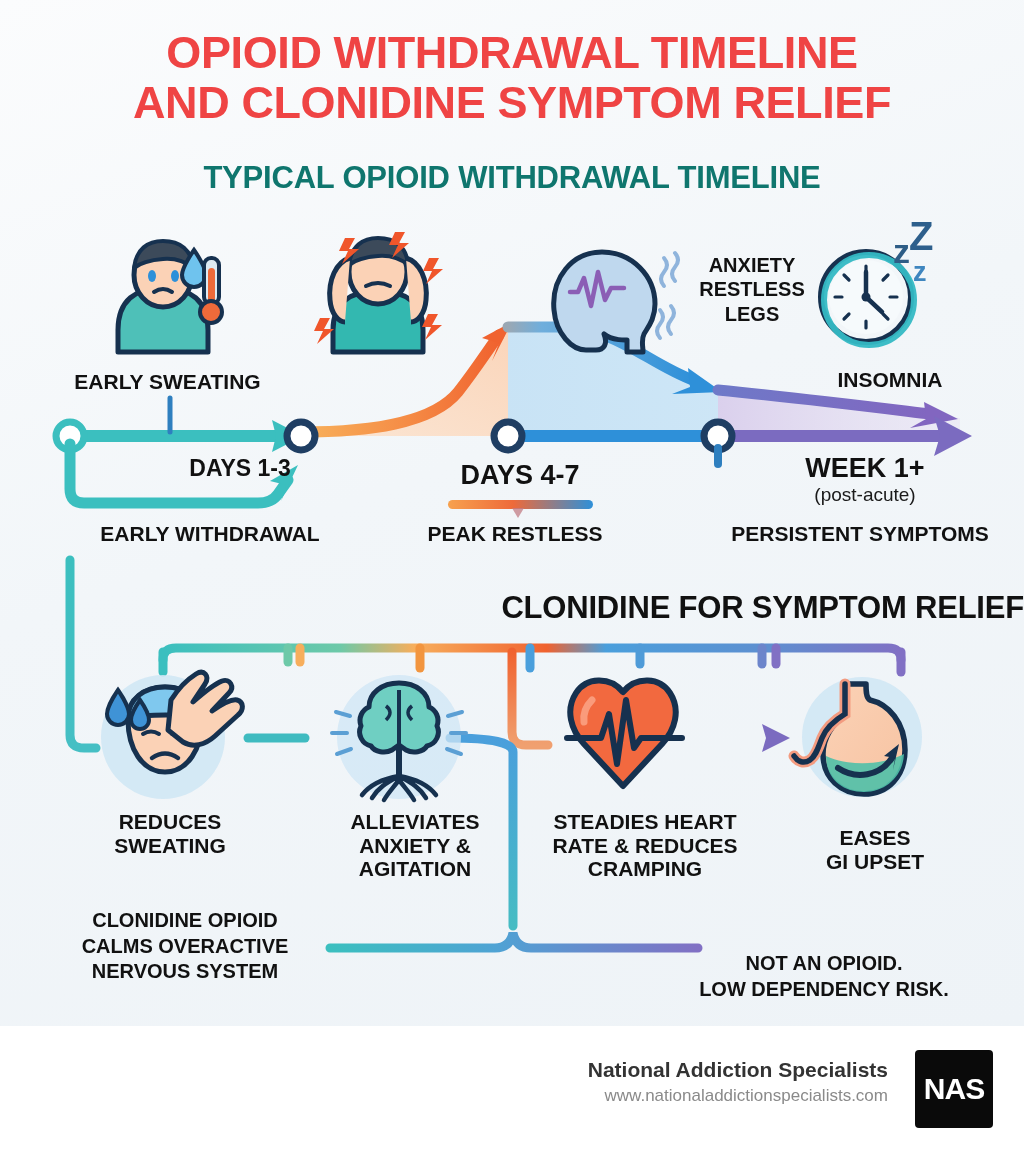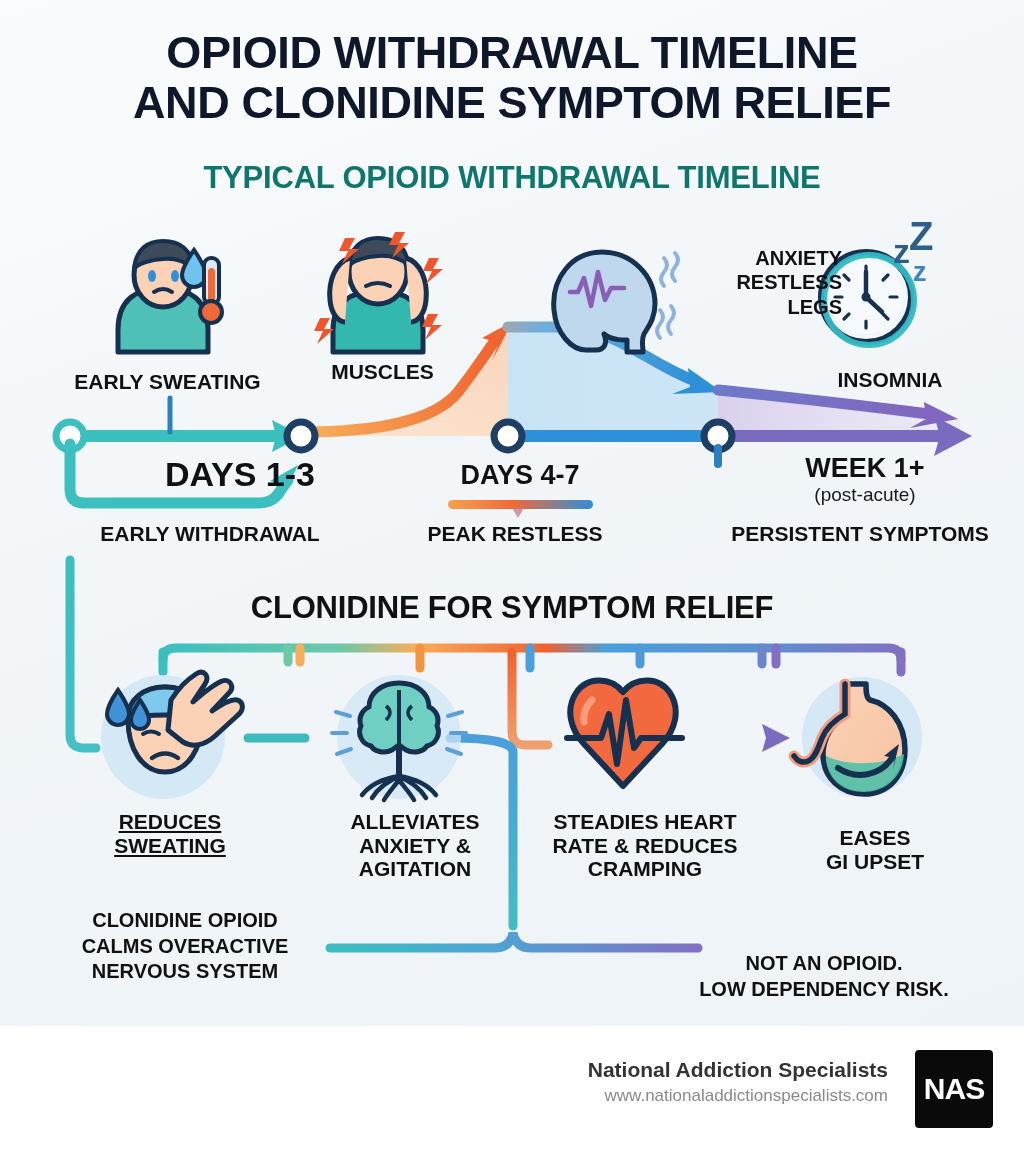--- a/index.html
+++ b/index.html
@@ -4,44 +4,44 @@
 <style>
   html,body{margin:0;padding:0;background:#fff;}
   body{font-family:"Liberation Sans",sans-serif;-webkit-font-smoothing:antialiased;}
   #page{position:relative;width:1024px;height:1154px;overflow:hidden;background:#ffffff;}
   #panel{position:absolute;left:0;top:0;width:1024px;height:1026px;
          background:linear-gradient(160deg,#fbfcfd 0%,#f2f6f9 45%,#eef3f7 100%);}
   .abs{position:absolute;}
   .ctr{text-align:center;}
 
   .title{left:0;top:28px;width:1024px;font-size:45px;font-weight:bold;letter-spacing:-0.4px;
-         color:#0f172a;line-height:1.12;}
+         color:#ef4444;line-height:1.12;}
   .subtitle{left:0;top:160px;width:1024px;font-size:31px;font-weight:bold;color:#0f766e;letter-spacing:-0.2px;}
 
   .cap{font-weight:bold;color:#111;line-height:1.13;}
 
   .svgroot{position:absolute;left:0;top:0;width:1024px;height:1026px;overflow:visible;}
 
   .lbl-early-sweating{left:0px;top:370px;width:335px;font-size:21px;}
   .lbl-muscles{left:255px;top:360px;width:255px;font-size:21px;}
-  .lbl-anx{left:662px;top:246px;width:180px;font-size:20px;text-align:right;line-height:1.22;}
+  .lbl-anx{left:662px;top:253px;width:180px;font-size:20px;text-align:center;line-height:1.22;}
   .lbl-insomnia{left:760px;top:368px;width:260px;font-size:21px;}
 
-  .d13{left:60px;top:455px;width:360px;font-size:34px;}
+  .d13{left:60px;top:455px;width:360px;font-size:23px;}
   .d47{left:330px;top:460px;width:380px;font-size:27px;}
   .w1{left:720px;top:455px;width:290px;font-size:27px;line-height:1.0;}
   .w1sub{left:720px;top:484px;width:290px;font-size:19px;font-weight:normal;color:#1a1a1a;}
 
   .ph1{left:0px;top:522px;width:420px;font-size:21px;}
   .ph2{left:325px;top:522px;width:380px;font-size:21px;}
   .ph3{left:700px;top:522px;width:320px;font-size:21px;}
 
-  .clonhead{left:0;top:590px;width:1024px;font-size:31px;font-weight:bold;color:#111;letter-spacing:-0.2px;}
-
-  .c1{left:35px;top:810px;width:270px;font-size:21px;text-decoration:underline;}
+  .clonhead{left:0;top:590px;width:1024px;font-size:31px;font-weight:bold;color:#111;letter-spacing:-0.2px;text-align:right;}
+
+  .c1{left:35px;top:810px;width:270px;font-size:21px;}
   .c2{left:290px;top:810px;width:250px;font-size:21px;}
   .c3{left:505px;top:810px;width:280px;font-size:21px;}
   .c4{left:760px;top:810px;width:230px;font-size:21px;margin-top:16px;}
 
   .b1{left:30px;top:908px;width:310px;font-size:20px;line-height:1.28;}
   .b2{left:664px;top:935px;width:320px;font-size:20px;line-height:1.28;margin-top:16px;}
 
   #footer{position:absolute;left:0;top:1026px;width:1024px;height:128px;background:#fff;}
   .brand{position:absolute;right:136px;top:1058px;width:460px;text-align:right;
          font-size:21px;font-weight:bold;color:#333;}
@@ -338,21 +338,20 @@
       <path d="M845,684 L845,714 C835,720 826,728 822,738 C818,748 816,756 810,760
                C804,764 798,762 794,756" fill="none" stroke="#16314F" stroke-width="5.5" stroke-linecap="round"></path>
       <path d="M826,756 C826,778 842,792 864,792 C886,792 903,776 904,754 C880,766 848,766 826,756 Z" fill="#4FC0A8" opacity="0.9"></path>
       <path d="M838,768 C856,780 880,776 892,758" stroke="#16314F" stroke-width="6" fill="none" stroke-linecap="round"></path>
       <path d="M899,744 L884,756 L895,758 L893,770 Z" fill="#16314F"></path>
     </g>
   </svg>
 
   <div class="abs ctr cap lbl-early-sweating">EARLY SWEATING</div>
 
-  <div class="abs ctr cap lbl-muscles">MUSCLES</div>
 
   <div class="abs cap lbl-anx">
     <div>ANXIETY</div>
     <div>RESTLESS</div>
     <div>LEGS</div>
   </div>
 
   <div class="abs ctr cap lbl-insomnia">INSOMNIA</div>
 
   <div class="abs ctr cap d13">DAYS 1-3</div>

